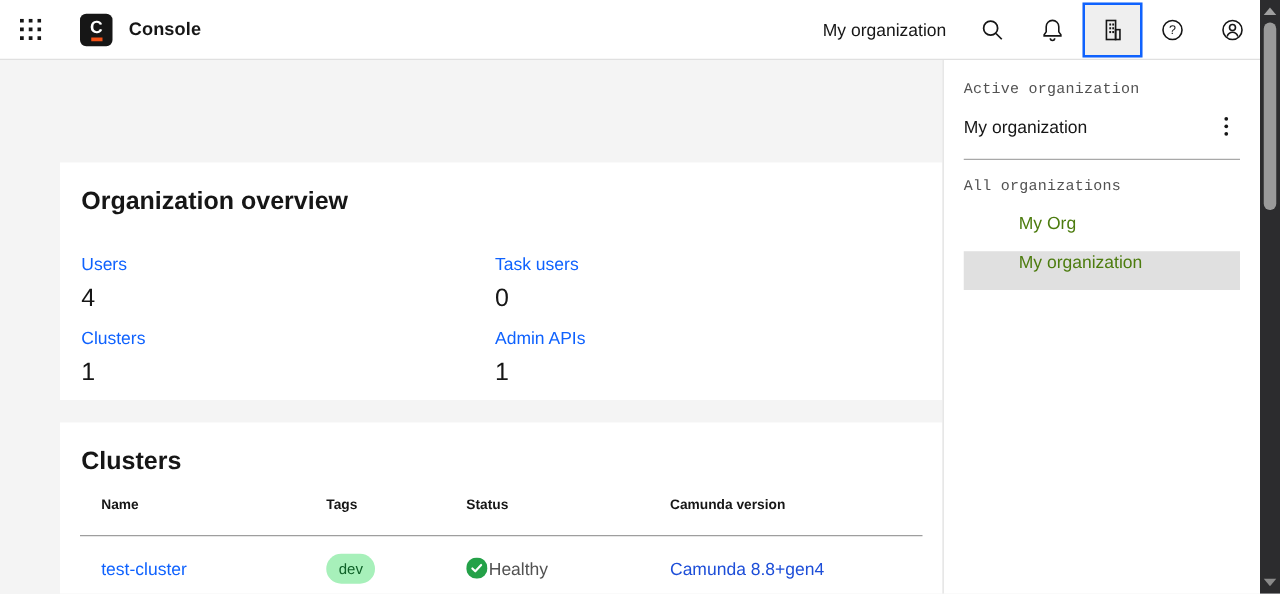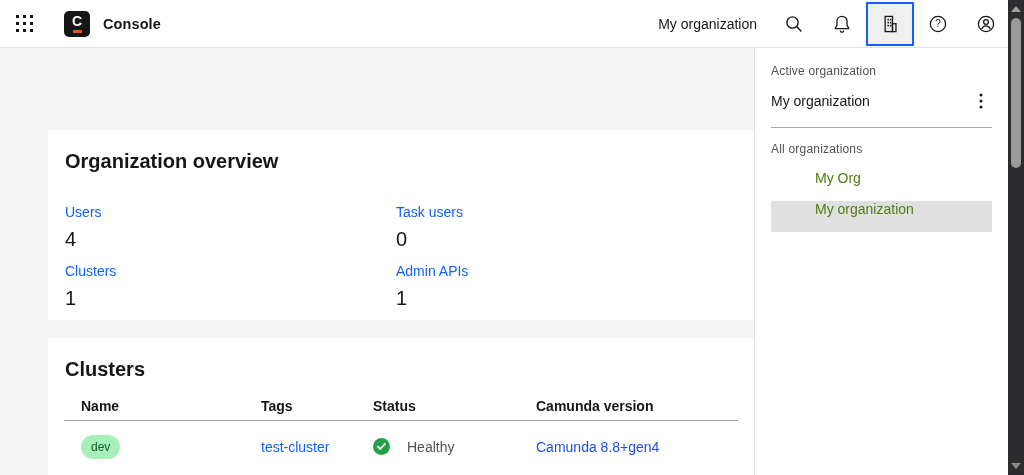--- a/index.html
+++ b/index.html
@@ -58,21 +58,21 @@
 
   
   .org-panel {
     position: absolute;
     top: 48px; left: 754px; right: 16px; bottom: 0;
     background: #ffffff;
     border-left: 1px solid #e0e0e0;
     padding: 16px 16px 0 16px;
     z-index: 4;
   }
-  .panel-label { font-size: 12px; color: #525252; letter-spacing: 0.2px; }
+  .panel-label { font-size: 12px; color: #525252; letter-spacing: 0.2px; font-family: Liberation Mono, monospace; }
   .active-org-row {
     margin-top: 12px;
     display: flex; align-items: center; justify-content: space-between;
     font-size: 14px; color: #161616;
   }
   .kebab-btn {
     width: 22px; height: 22px; border: none; background: transparent; cursor: pointer;
     display: flex; align-items: center; justify-content: center;
   }
   .panel-divider { height: 1px; background: #a8a8a8; margin: 15px 0 14px 0; border: none; }
@@ -104,35 +104,35 @@
   }
   .stat-label { font-size: 14px; color: #0f62fe; cursor: pointer; text-decoration: none; display: inline-block; }
   .stat-value { font-size: 20px; color: #161616; margin: 7px 0 11px 0; }
 
   .table { margin-top: 17px; }
   .thead, .trow {
     display: grid;
     grid-template-columns: 180px 112px 163px 1fr;
   }
   .thead {
-    font-size: 14px; font-weight: bold; color: #161616;
-    padding-bottom: 6px;
+    font-size: 11px; font-weight: bold; color: #161616;
+    padding-bottom: 18px;
     border-bottom: 1px solid #9e9e9e;
   }
   .thead > div, .trow > div { padding-left: 17px; }
   .trow { height: 51px; align-items: center; font-size: 14px; }
   .cluster-link { color: #0f62fe; cursor: pointer; text-decoration: none; }
   .tag-pill {
     display: inline-block;
     background: #a7f0ba; color: #0e6027;
     font-size: 12px; line-height: 18px;
     padding: 3px 10px;
     border-radius: 12px;
   }
-  .status-cell { display: flex; align-items: center; gap: 17px; color: #525252; }
+  .status-cell { display: flex; align-items: center; gap: 1px; color: #525252; }
   .version-cell { color: #1d4ed8; }
 
   
   .scrollbar {
     position: absolute;
     top: 0; right: 0; bottom: 0;
     width: 16px;
     background: #2c2c2e;
     z-index: 10;
   }
@@ -295,24 +295,24 @@
     <h2 class="card-title">Clusters</h2>
     <div class="table">
       <div class="thead">
         <div>Name</div>
         <div>Tags</div>
         <div>Status</div>
         <div>Camunda version</div>
       </div>
       <div class="trow">
         <div>
-          <span class="tag-pill">dev</span>
+          <a class="cluster-link">test-cluster</a>
         </div>
         <div>
-          <a class="cluster-link">test-cluster</a>
+          <span class="tag-pill">dev</span>
         </div>
         <div class="status-cell">
           <span>
             <svg width="17" height="17" viewBox="0 0 16 16">
               <circle cx="8" cy="8" r="8" fill="#24a148"></circle>
               <path d="M4.6 8.2l2.2 2.2 4.4-4.8" fill="none" stroke="#ffffff" stroke-width="1.6" stroke-linecap="round" stroke-linejoin="round"></path>
             </svg>
           </span>
           <span>Healthy</span>
         </div>

